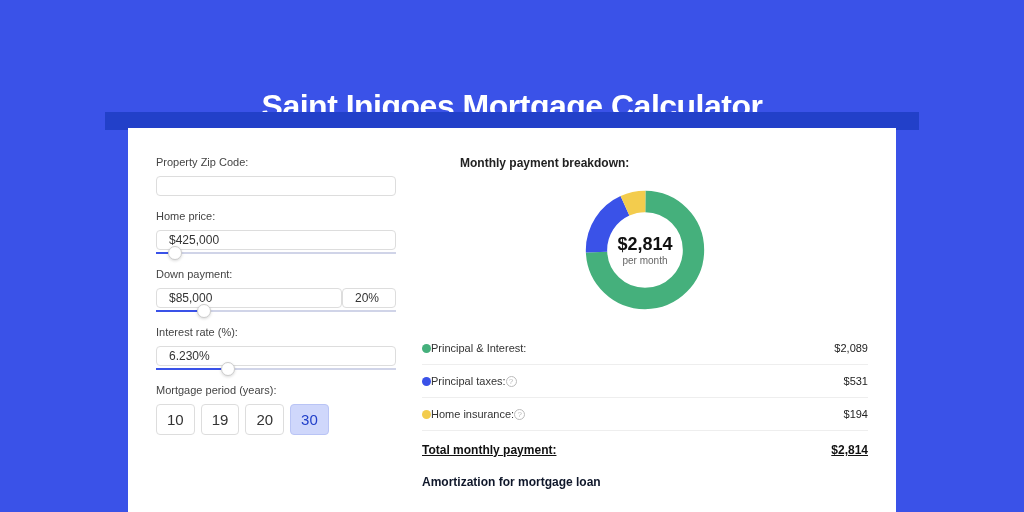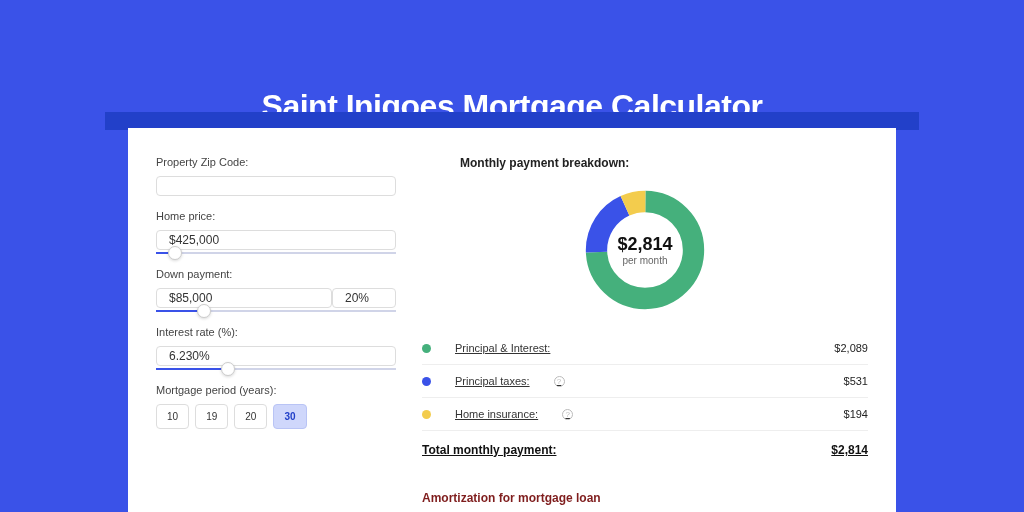--- a/index.html
+++ b/index.html
@@ -71,36 +71,36 @@
       width: 14px;
       height: 14px;
       background: #fff;
       border: 1px solid #ccc;
       border-radius: 50%;
       transform: translate(-50%, -50%);
       box-shadow: 0 1px 3px rgba(0,0,0,0.15);
     }
     .dp-row { display: flex; gap: 0; border-radius: 14px; }
     .dp-row .form-input:first-child { flex: 1; }
-    .dp-row .form-input:last-child { width: 64px; }
+    .dp-row .form-input:last-child { width: 54px; }
     .period-row { display: flex; gap: 6px; margin-top: 8px; }
     .period-btn {
       border: 1px solid #ddd;
       background: #fff;
-      font-size: 10px;
+      font-size: 15px;
       color: #333;
       padding: 6px 10px;
       border-radius: 4px;
       cursor: pointer;
     }
     .period-btn.active {
       background: #cfd7fb;
       border-color: #b9c4f5;
       color: #2240c9;
-      font-weight: 700;
+      font-weight: 400;
     }
     .breakdown-title {
       font-size: 12px;
       font-weight: 700;
       color: #222;
       margin-bottom: 16px;
       padding-left: 38px;
     }
     .donut-wrap {
       display: flex;
@@ -118,21 +118,21 @@
     .donut-sub { font-size: 10px; color: #666; }
     .legend-row {
       display: flex;
       align-items: center;
       justify-content: space-between;
       padding: 10px 0;
       border-bottom: 1px solid #eee;
       font-size: 11px;
       color: #333;
     }
-    .legend-left { display: flex; align-items: center; gap: 24px; text-decoration: underline; }
+    .legend-left { display: flex; align-items: center; gap: 0; }
     .legend-dot { width: 9px; height: 9px; border-radius: 50%; }
     .legend-value { font-weight: 400; color: #222; }
     .total-row {
       display: flex;
       justify-content: space-between;
       padding: 12px 0 6px 0;
       font-size: 12px;
       font-weight: 700;
       color: #111;
       text-decoration: underline;
@@ -143,22 +143,22 @@
       border-radius: 50%;
       font-size: 8px;
       color: #bbb;
       display: inline-flex;
       align-items: center;
       justify-content: center;
     }
     .amort-title {
       font-size: 12px;
       font-weight: 700;
-      color: #7f1d1d;
-      margin-top: 28px;
+      color: #0f172a;
+      margin-top: 12px;
       margin-bottom: 10px;
     }
   </style>
 </head>
 <body>
 
 <h1 class="page-title">Saint Inigoes Mortgage Calculator</h1>
 
 <div class="top-shadow-bar"></div>
 

